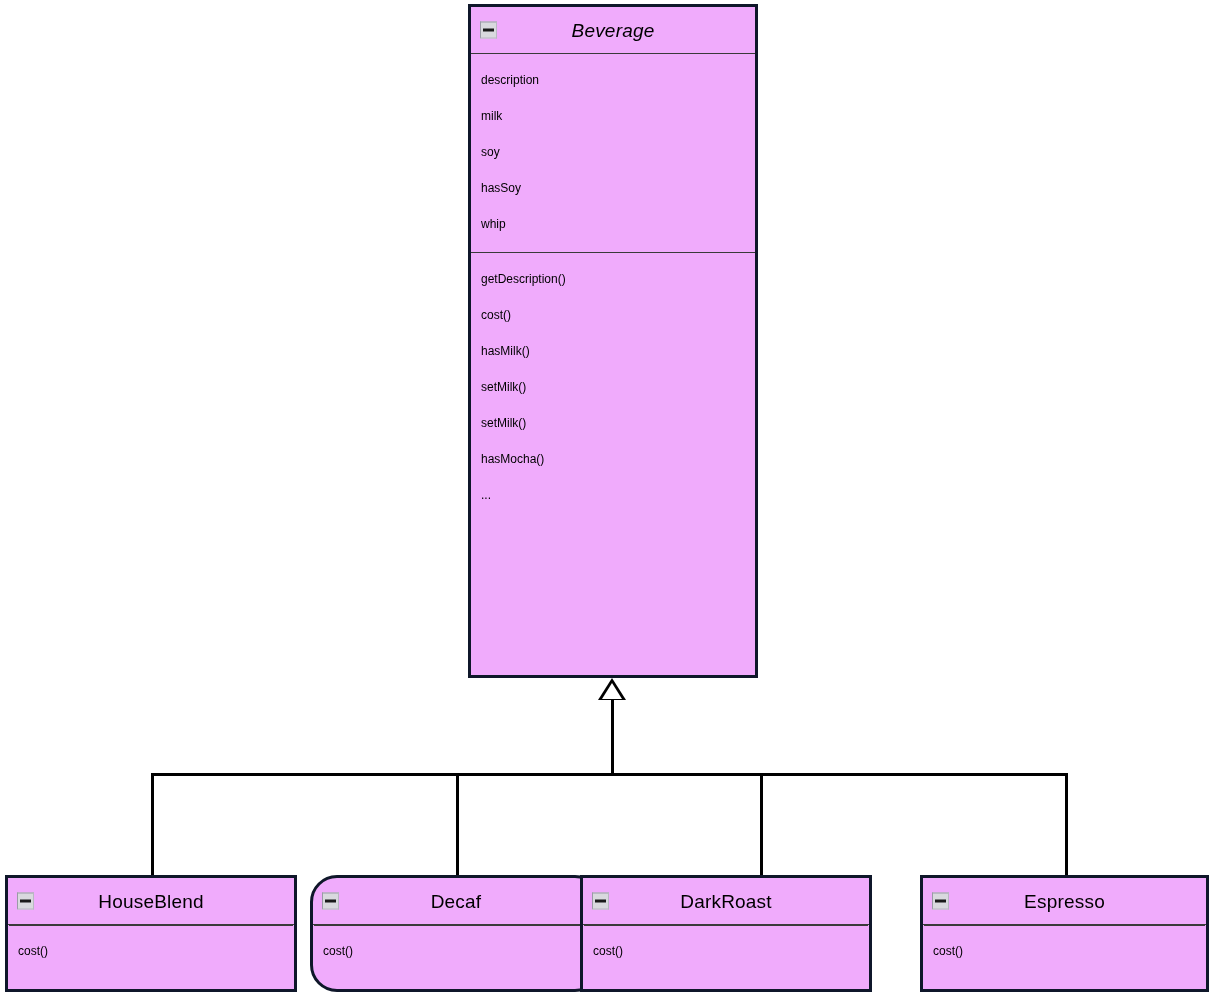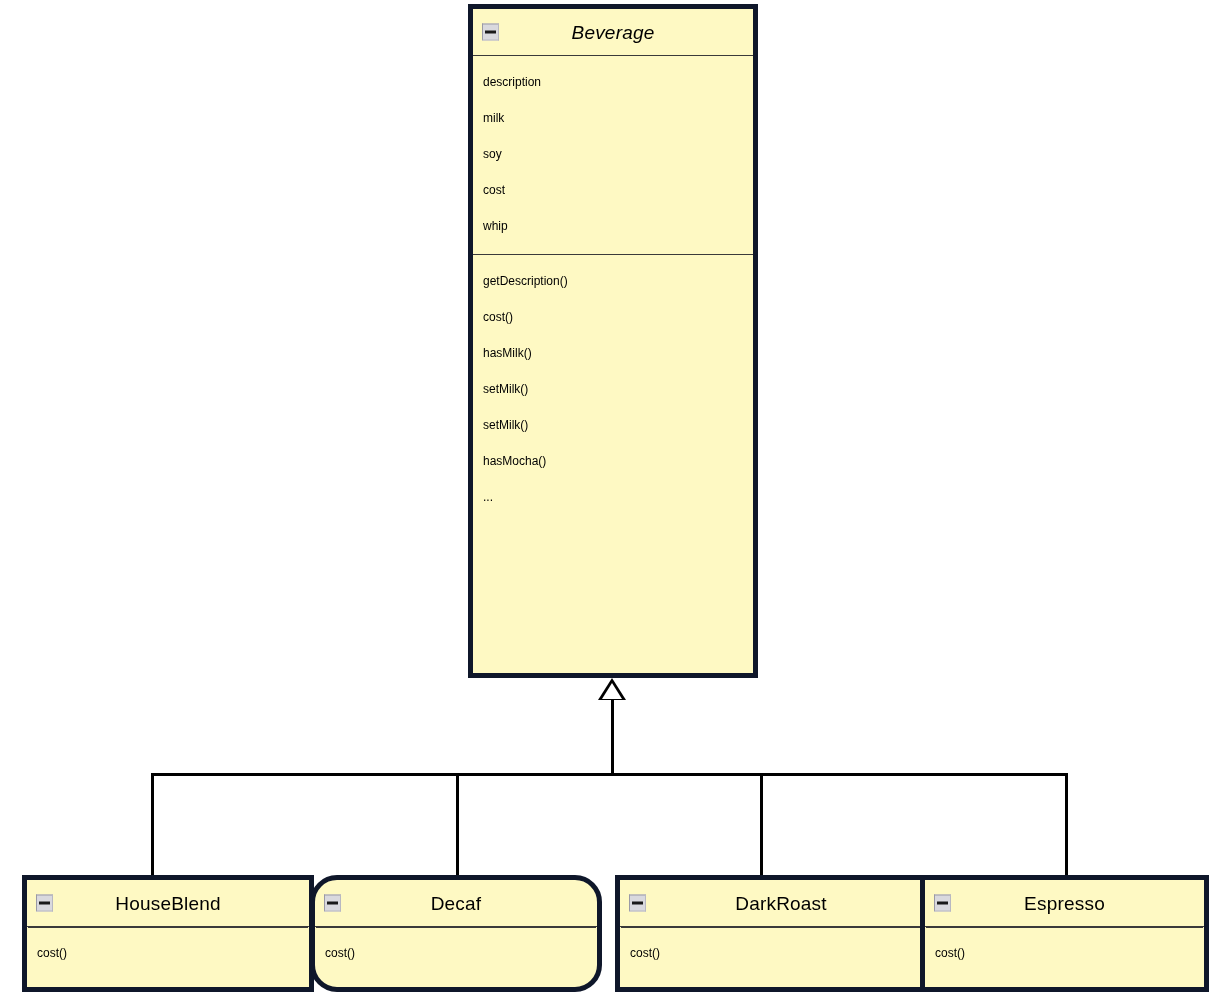--- a/index.html
+++ b/index.html
@@ -16,22 +16,22 @@
     position: relative;
     width: 1216px;
     height: 995px;
     background: #ffffff;
     overflow: hidden;
   }
 
   
   .uml-class {
     position: absolute;
-    background: #fef9c3;
-    border: 5px solid #0f172a;
+    background: #f0abfc;
+    border: 3px solid #0f172a;
     box-sizing: border-box;
   }
   .uml-header {
     position: relative;
     box-sizing: border-box;
     height: 47px;
     border-bottom: 1px solid #3a3a3a;
     display: flex;
     align-items: center;
     justify-content: center;
@@ -129,21 +129,21 @@
 
     <div class="uml-header">
       <span class="collapse-icon"></span>
       <span class="uml-title abstract">Beverage</span>
     </div>
 
     <div class="uml-compartment" id="beverage-attributes">
         <div class="uml-member">description</div>
         <div class="uml-member">milk</div>
         <div class="uml-member">soy</div>
-        <div class="uml-member">cost</div>
+        <div class="uml-member">hasSoy</div>
         <div class="uml-member">whip</div>
       </div>
 
     <div class="uml-compartment with-divider" id="beverage-operations">
         <div class="uml-member">getDescription()</div>
         <div class="uml-member">cost()</div>
         <div class="uml-member">hasMilk()</div>
         <div class="uml-member">setMilk()</div>
         <div class="uml-member">setMilk()</div>
         <div class="uml-member">hasMocha()</div>
@@ -158,41 +158,41 @@
 
   <div class="line-v" style="left:611px; top:699px; height:76px;"></div>
 
   <div class="line-h" style="left:151px; top:773px; width:917px;"></div>
 
   <div class="line-v" style="left:151px; top:773px; height:103px;"></div>
   <div class="line-v" style="left:456px; top:773px; height:103px;"></div>
   <div class="line-v" style="left:760px; top:773px; height:103px;"></div>
   <div class="line-v" style="left:1065px; top:773px; height:103px;"></div>
 
-  <div class="uml-class subclass-box" style="left:22px; top:875px; width:292px; height:117px;">
+  <div class="uml-class subclass-box" style="left:5px; top:875px; width:292px; height:117px;">
     <div class="uml-header double">
       <span class="collapse-icon"></span>
       <span class="uml-title">HouseBlend</span>
     </div>
     <div class="uml-compartment">
       <div class="uml-member">cost()</div>
     </div>
   </div>
 
   <div class="uml-class subclass-box" style="left:310px; top:875px; width:292px; height:117px;border-radius:27px;">
     <div class="uml-header double">
       <span class="collapse-icon"></span>
       <span class="uml-title">Decaf</span>
     </div>
     <div class="uml-compartment">
       <div class="uml-member">cost()</div>
     </div>
   </div>
 
-  <div class="uml-class subclass-box" style="left:615px; top:875px; width:332px; height:117px;">
+  <div class="uml-class subclass-box" style="left:580px; top:875px; width:292px; height:117px;">
     <div class="uml-header double">
       <span class="collapse-icon"></span>
       <span class="uml-title">DarkRoast</span>
     </div>
     <div class="uml-compartment">
       <div class="uml-member">cost()</div>
     </div>
   </div>
 
   <div class="uml-class subclass-box" style="left:920px; top:875px; width:289px; height:117px;">

